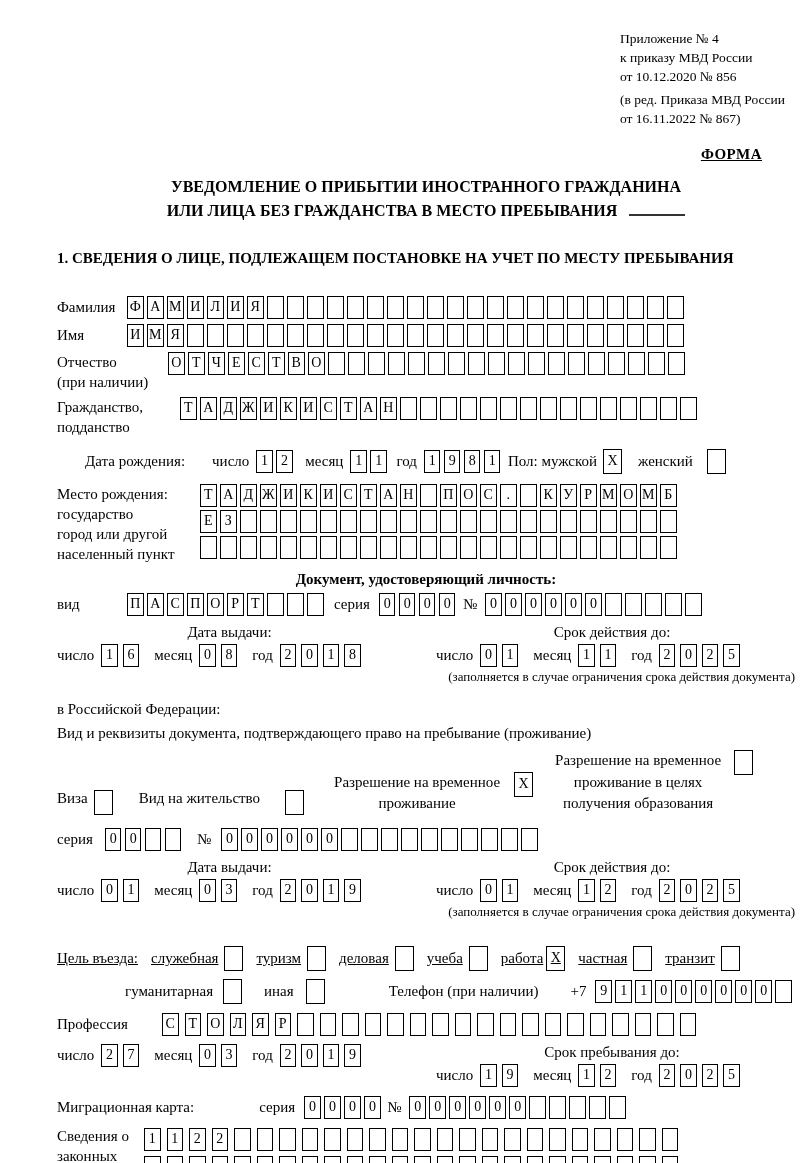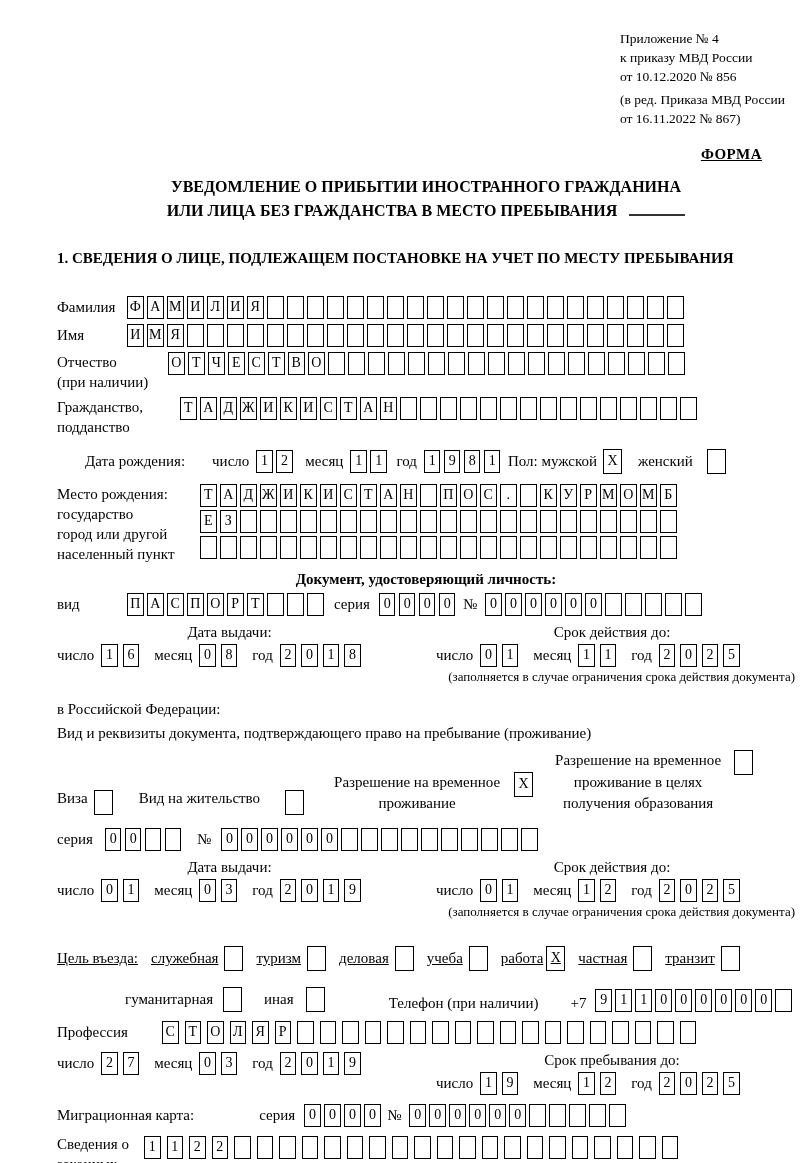--- a/index.html
+++ b/index.html
@@ -552,21 +552,21 @@
     <span class="p-item">
         <span>частная</span>
         <span class="box cb"></span>
       </span>
     <span class="p-item">
         <span>транзит</span>
         <span class="box cb"></span>
       </span>
   </div>
 
-  <div class="row purpose2" style="margin-top:16px;align-items:flex-end;">
+  <div class="row purpose2" style="margin-top:8px;">
     <span class="p-item">
         <span>гуманитарная</span>
         <span class="box cb" style="margin-left:10px;"></span>
       </span>
     <span class="p-item">
         <span>иная</span>
         <span class="box cb" style="margin-left:12px;"></span>
       </span>
     <span class="phone-lbl">Телефон (при наличии)</span>
     <span class="plus7">+7</span>

